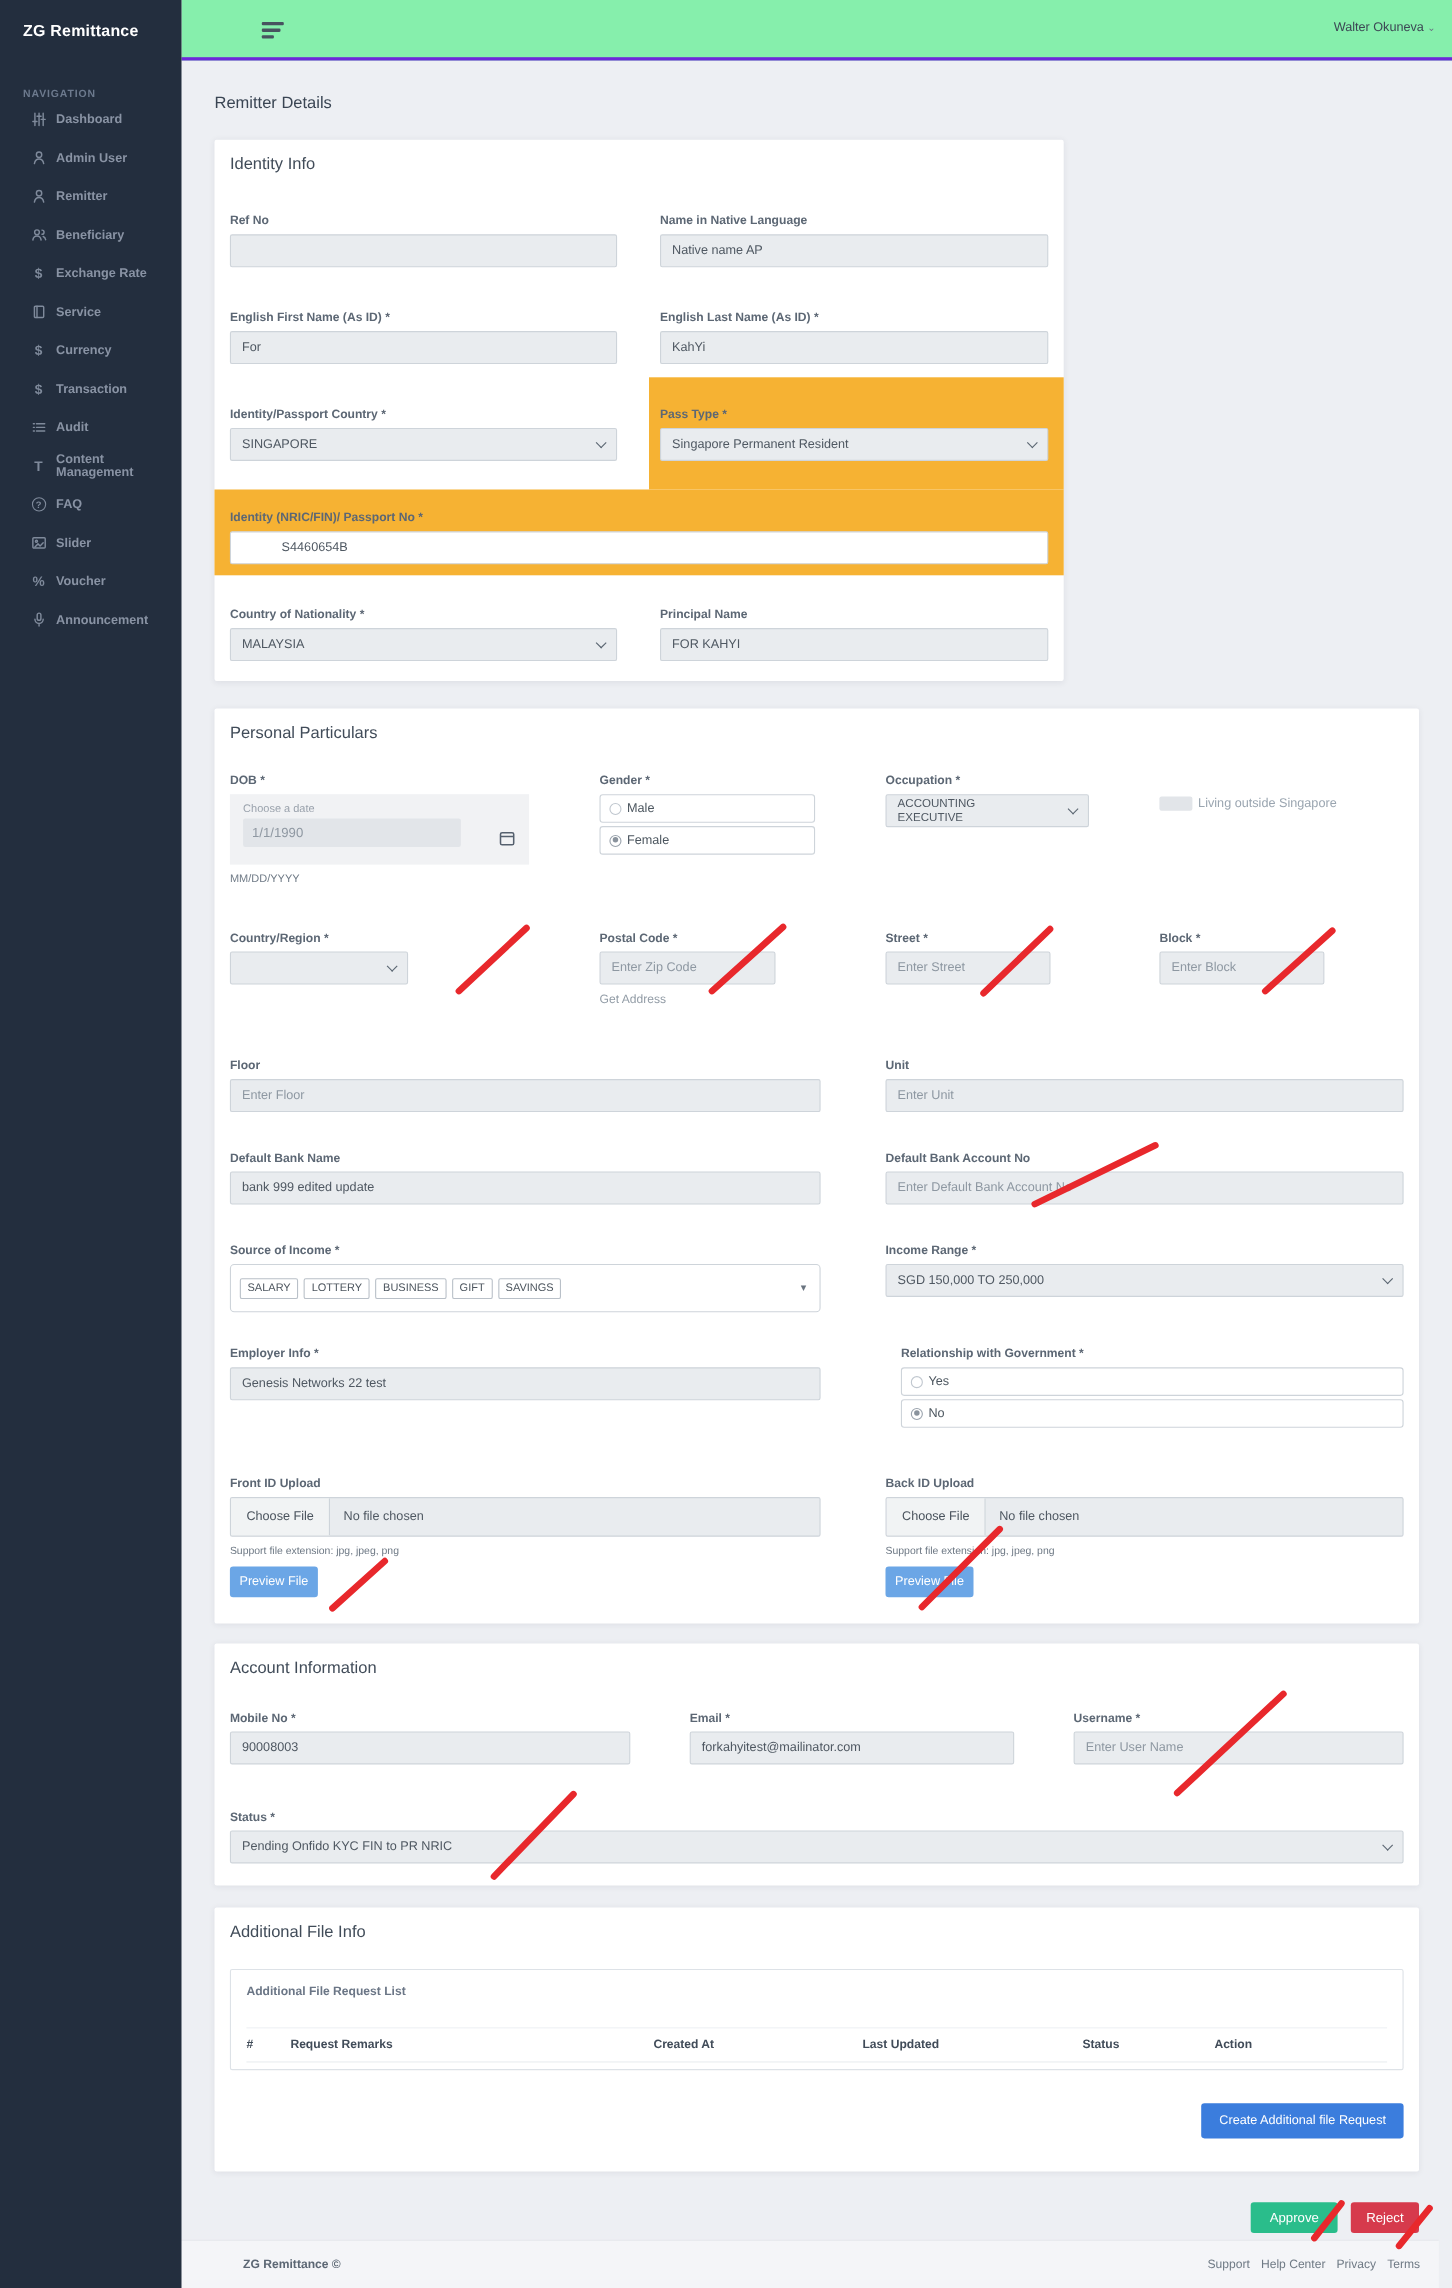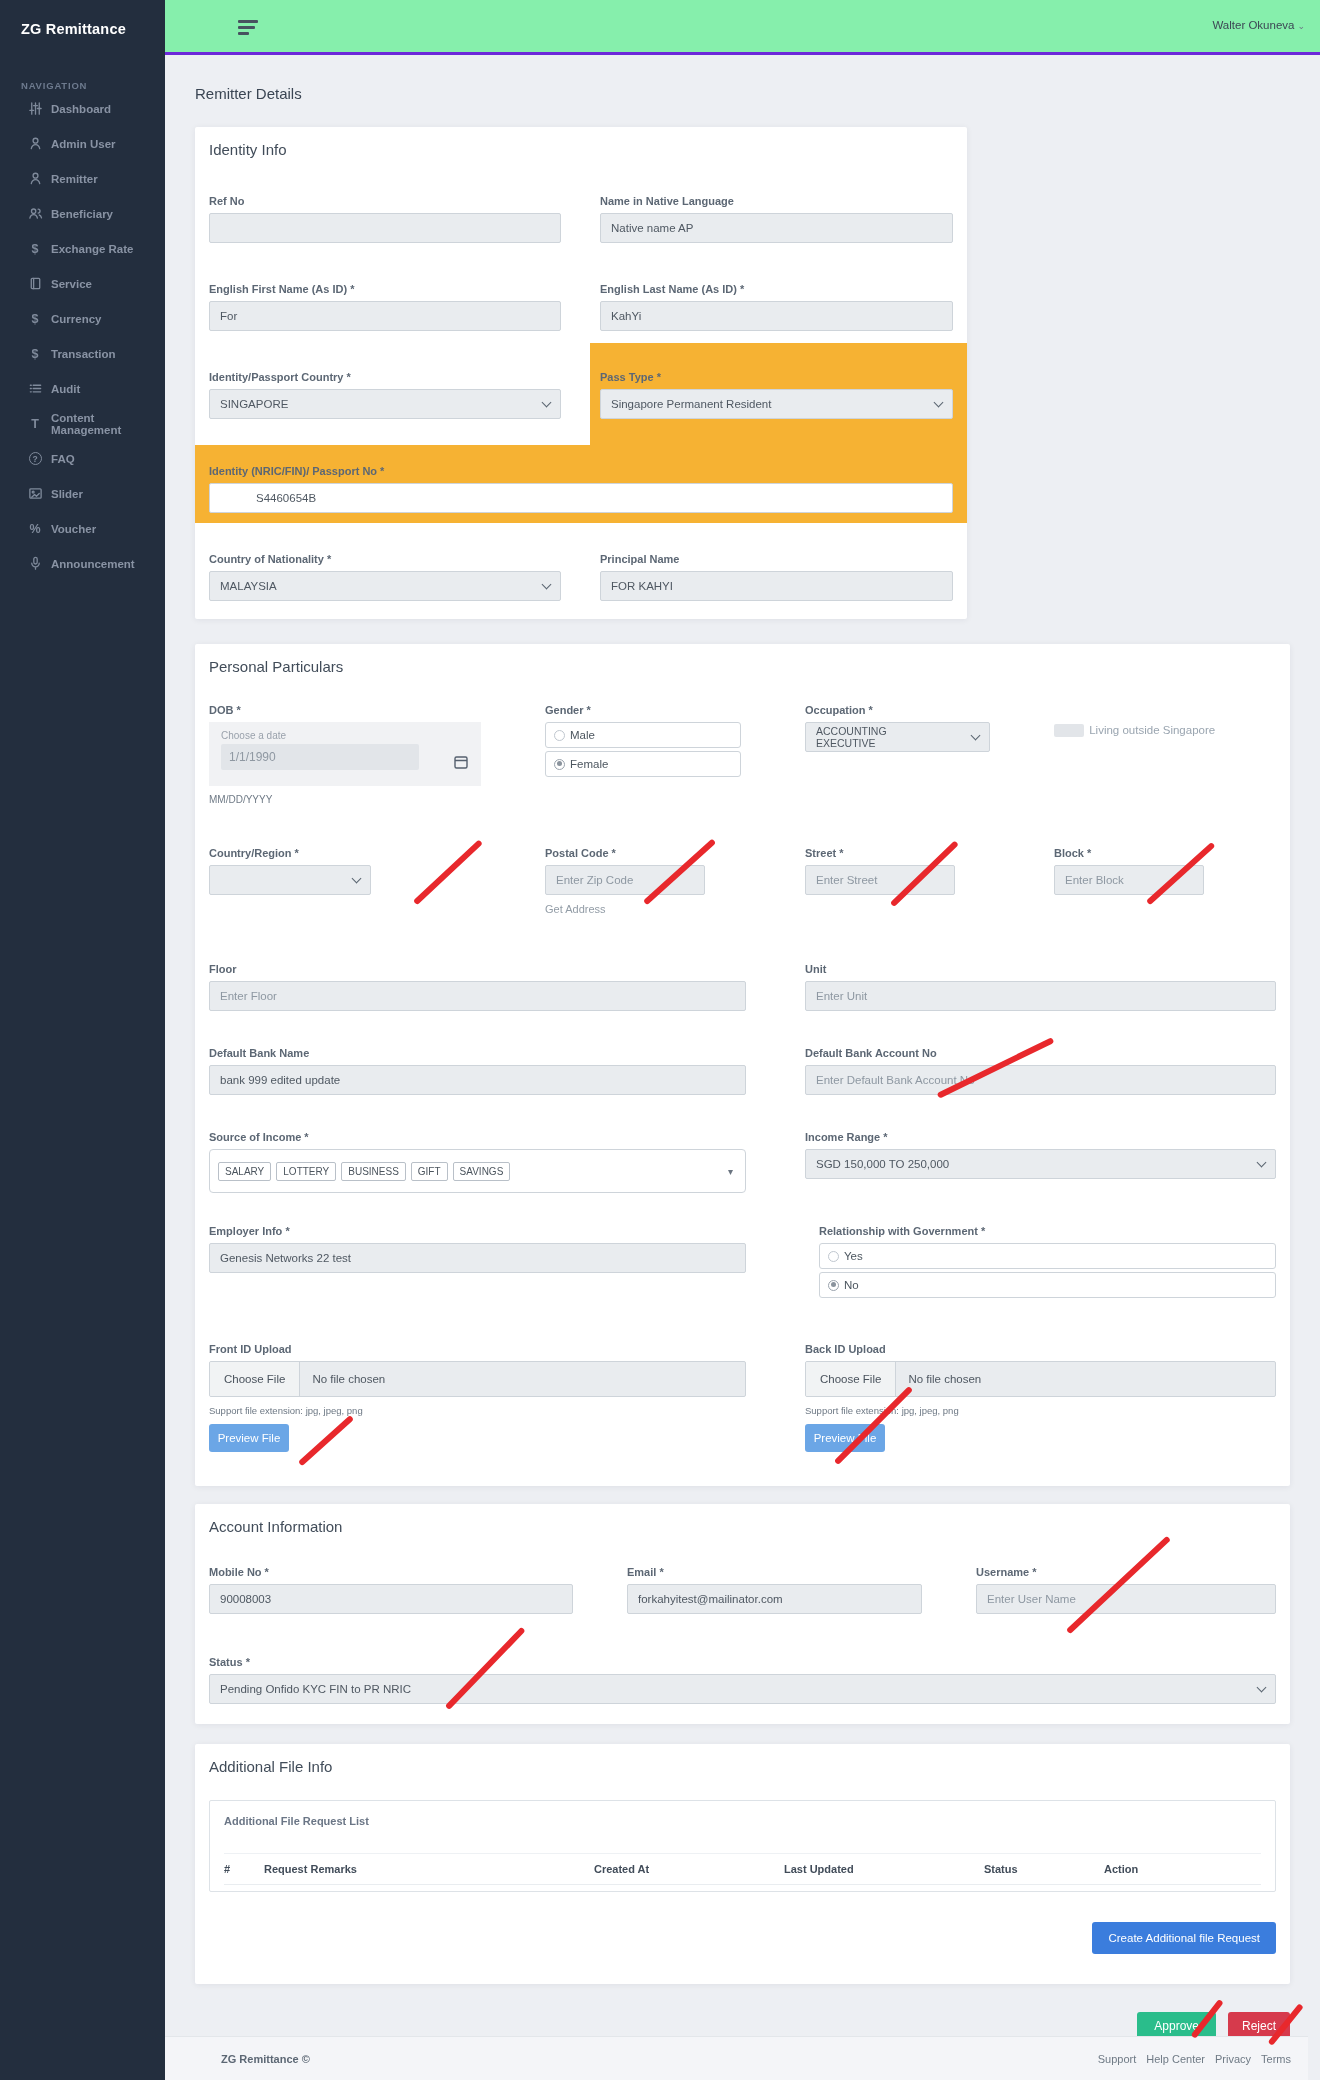--- a/index.html
+++ b/index.html
@@ -39,21 +39,21 @@
 
   
   .card-identity { width:772px; margin-bottom:25px; }
   .hl-right { position:absolute; top:216px; right:0; width:377px; height:102px; background:#f6b233; }
   .hl-band { position:absolute; top:318px; left:0; width:100%; height:78px; background:#f6b233; }
   .grid2a { display:grid; grid-template-columns:352px 353px; column-gap:39px; position:relative; z-index:1; }
   .mt32{margin-top:32px}.mt40{margin-top:40px}.mt46{margin-top:46px}.mt42{margin-top:42px}
   .mt24{margin-top:24px}.mt48{margin-top:48px}.mt36{margin-top:36px}.mt26{margin-top:26px}
 
   
-  .card-personal { margin-bottom:18px; padding-bottom:34px; }
+  .card-personal { margin-bottom:18px; padding-bottom:24px; }
   .grid4 { display:grid; grid-template-columns:272px 196px 185px 1fr; column-gap:64px; }
   .grid2b { display:grid; grid-template-columns:537px 1fr; column-gap:59px; }
   .dob-box { width:272px; height:64px; background:#f1f2f4; border-radius:0; padding:8px 10px 0 12px; position:relative; }
   .dob-cap { font-size:10px; color:#9aa2ac; margin-bottom:3px; }
   .dob-inner { width:198px; height:26px; background:#e2e5e9; border-radius:2px; display:flex; align-items:center; padding:0 8px; font-size:12px; color:#8f98a2; }
   .cal { position:absolute; right:12px; top:32px; }
   .hint { font-size:10px; color:#6f7a86; margin-top:8px; }
   .opt-box { height:26px; background:#fff; border:1px solid #ced4da; border-radius:3px; display:flex; align-items:center; padding:0 8px; font-size:11.5px; color:#4c565f; margin-bottom:3px; cursor:pointer; }
   .radio { width:11px; height:11px; border:1.5px solid #c0c7cf; border-radius:50%; margin-right:5px; flex:none; position:relative; }
   .radio.on { border-color:#9aa3ad; }

